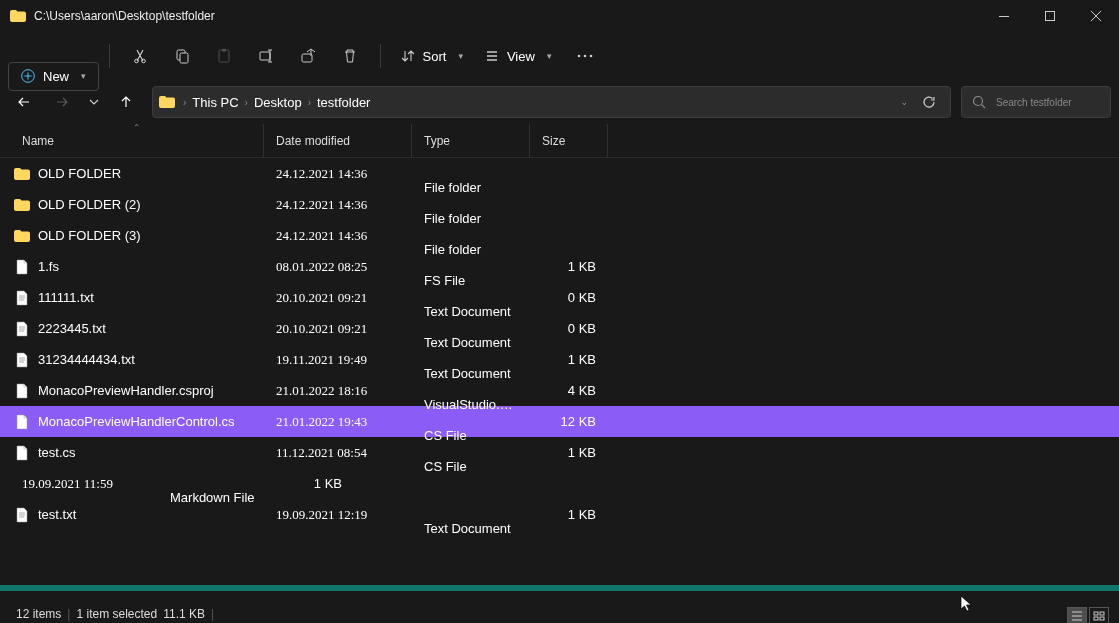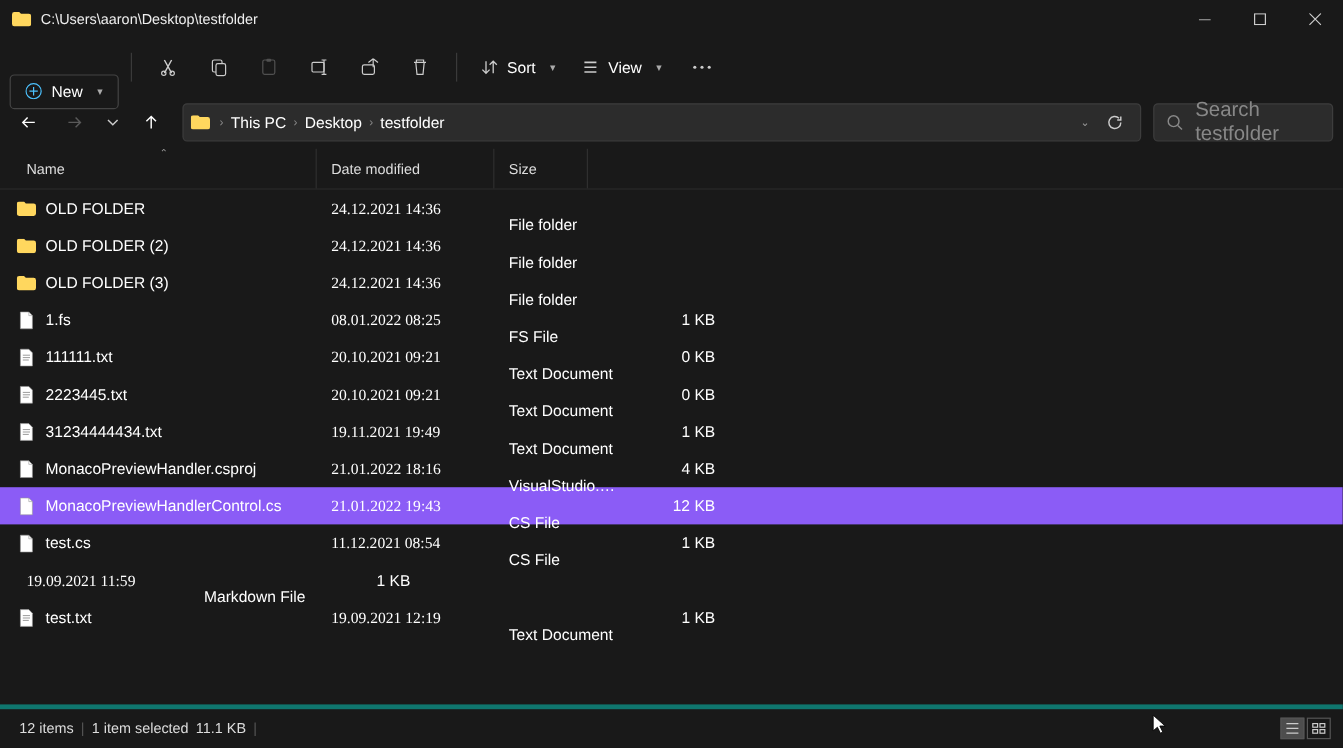--- a/index.html
+++ b/index.html
@@ -21,41 +21,41 @@
 
 .navbar { display: flex; align-items: center; height: 44px; padding: 0 8px; gap: 6px; }
 .nav-arrow { width: 32px; height: 32px; display: flex; align-items: center; justify-content: center; color: #ccc; border-radius: 4px; }
 .address-bar { flex: 1; display: flex; align-items: center; height: 32px; background: #2c2c2c; border: 1px solid #3d3d3d; border-radius: 4px; padding: 0 6px; margin: 0 4px; }
 .crumb { padding: 0 4px; color: #fff; font-size: 13px; }
 .crumb-sep { color: #888; font-size: 10px; padding: 0 2px; }
 .addr-dropdown { margin-left: auto; color: #999; padding: 0 6px; font-size: 9px; }
 .addr-refresh { color: #ccc; padding: 0 8px; }
 .search-bar { width: 150px; height: 32px; background: #2c2c2c; border: 1px solid #3d3d3d; border-radius: 4px; display: flex; align-items: center; padding: 0 10px; gap: 10px; color: #888; }
 .search-icon { color: #888; }
-.search-text { font-size: 17px; }
+.search-text { font-size: 10px; }
 
 .columns { display: flex; height: 34px; align-items: center; border-bottom: 1px solid #2a2a2a; padding-left: 10px; }
 .col { font-size: 12px; color: #ddd; padding: 0 12px; border-right: 1px solid #2f2f2f; height: 100%; display: flex; align-items: center; }
 .col-name { width: 254px; position: relative; }
 .col-date { width: 148px; }
 .col-type { width: 118px; }
 .col-size { width: 78px; }
 .sort-ind { position: absolute; left: 50%; top: -1px; transform: translateX(-50%); font-size: 8px; color: #999; }
 
 .files { }
 .row { display: flex; align-items: center; height: 31px; padding-left: 10px; }
 .row.selected { background: #8b5cf6; }
 .cell { padding: 0 12px; font-size: 13px; color: #fff; overflow: hidden; white-space: nowrap; text-overflow: ellipsis; }
 .cell-name { width: 254px; display: flex; align-items: center; gap: 8px; padding-left: 4px; }
 .cell-date { width: 148px; font-family: Liberation Serif, serif; }
 .cell-type { width: 118px; margin-top: 28px; }
 .cell-size { width: 78px; text-align: right; }
 .file-icon { width: 16px; height: 16px; display: flex; align-items: center; justify-content: center; flex-shrink: 0; }
 
-.statusbar { position: absolute; bottom: 0; left: 0; right: 0; height: 24px; display: flex; align-items: center; padding: 16px 10px; font-size: 12px; color: #ddd; border-top: 4px solid #0f766e; }
+.statusbar { position: absolute; bottom: 0; left: 0; right: 0; height: 24px; display: flex; padding: 16px 10px; font-size: 12px; color: #ddd; border-top: 6px solid #0f766e; }
 .status-seg { padding: 0 6px; }
 .status-divider { color: #555; }
 .view-toggles { margin-left: auto; display: flex; gap: 2px; }
 .view-tgl { width: 20px; height: 18px; display: flex; align-items: center; justify-content: center; border: 1px solid #555; }
 .view-tgl.active { background: #4d4d4d; }
 
 .cursor { position: absolute; left: 960px; top: 595px; pointer-events: none; }
 
 svg { display: block; }
 </style>
@@ -216,20 +216,23 @@
 </div>
 
 <div class="columns">
   <div class="col col-name">
     <span>Name</span>
     <span class="sort-ind">⌃</span>
   </div>
   <div class="col col-date">
       <span>Date modified</span>
     </div>
+  <div class="col col-type">
+      <span>Type</span>
+    </div>
   <div class="col col-size">
       <span>Size</span>
     </div>
 </div>
 
 <div class="files" id="file-list">
     <div class="row">
       <div class="cell cell-name">
         <span class="file-icon">
           <svg width="16" height="12" viewBox="0 0 16 12">

